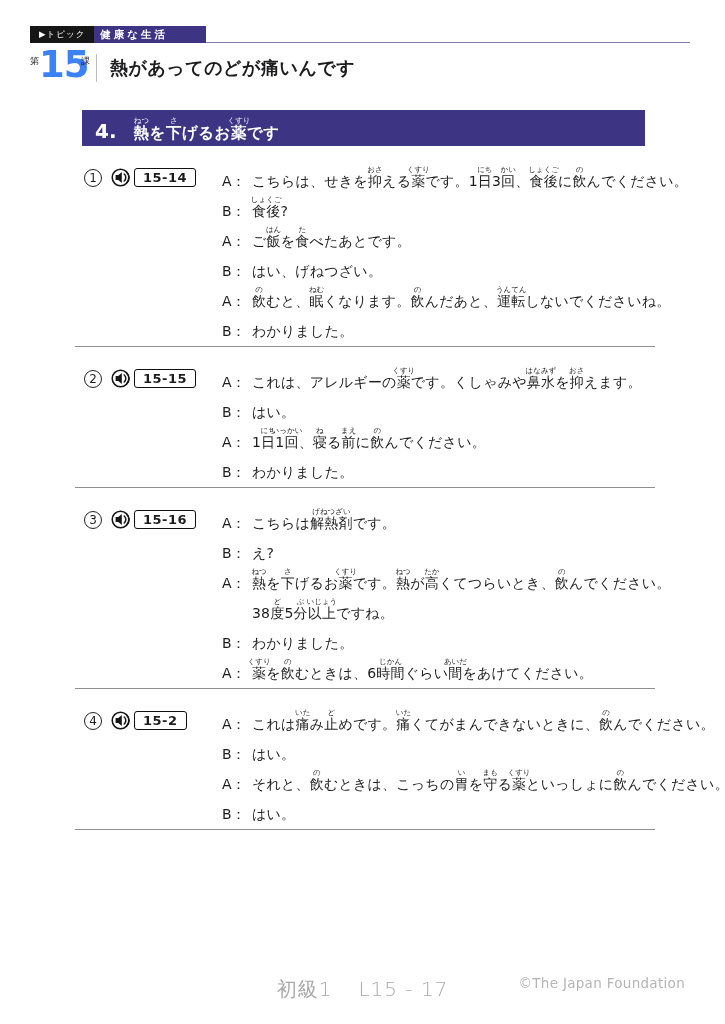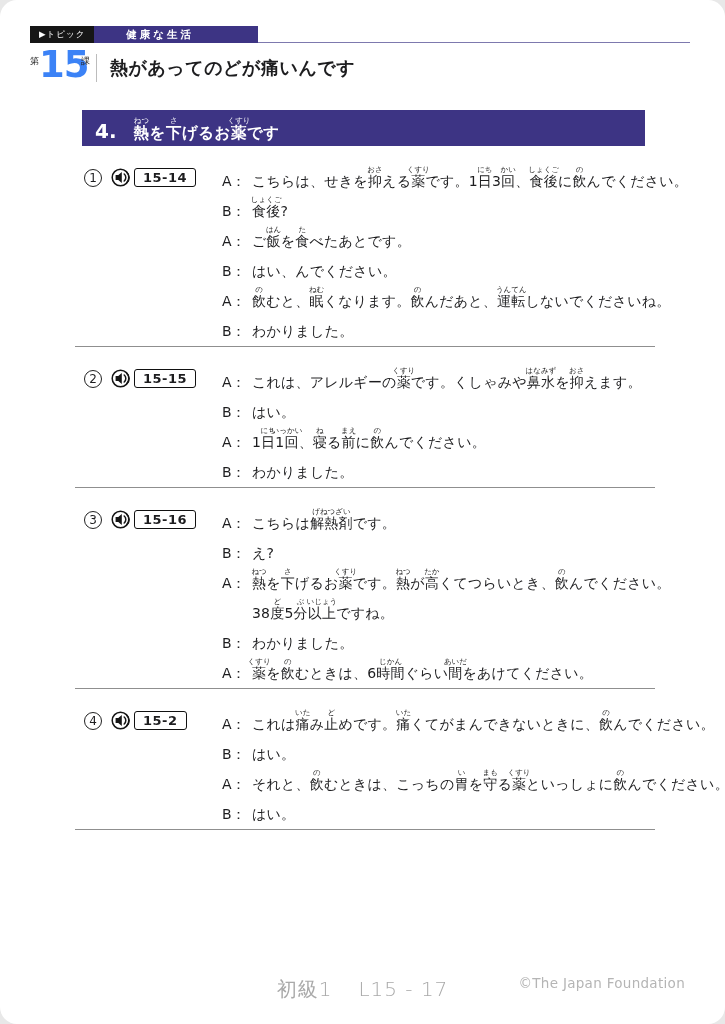--- a/index.html
+++ b/index.html
@@ -1,30 +1,29 @@
 <!DOCTYPE html>
 <html lang="ja"><head>
 <meta charset="utf-8">
 <style>
   html,body { margin:0; padding:0; background:#e8e8e8; }
   .page {
     position:relative; width:725px; height:1024px; margin:0 auto;
     background:#ffffff; font-family:"DejaVu Sans", sans-serif; color:#1d1d1f;
     overflow:hidden;
-    border-radius:17px;
   }
   
   .topic-row { position:absolute; left:30px; top:26px; width:660px; display:flex; align-items:flex-end; }
   .topic-badge {
     background:#161616; color:#fff; font-size:8.5px; letter-spacing:1px;
     height:17px; display:flex; align-items:center; padding:0 9px; white-space:nowrap;
   }
   .topic-bar {
     background:#3d3484; color:#fff; font-size:10.5px; font-weight:bold; letter-spacing:3px;
-    height:17px; display:flex; align-items:center; padding:0 32px; width:100px; white-space:nowrap;
+    height:17px; display:flex; align-items:center; padding:0 6px; width:100px; white-space:nowrap;
   }
   .topic-rule { flex:1; border-bottom:1.5px solid #7d79ae; height:0; }
   .lesson-row { position:absolute; left:30px; top:48px; display:flex; align-items:center; height:40px; }
   .lesson-no { position:relative; width:60px; height:40px; }
   .lesson-prefix { position:absolute; left:0; top:7px; font-size:9px; color:#222; }
   .lesson-num { position:absolute; left:9px; top:-3px; font-size:37px; font-weight:800; color:#3b82f6; line-height:1.1; letter-spacing:-1px; }
   .lesson-suffix { position:absolute; right:0; top:7px; font-size:9px; color:#222; }
   .lesson-divider { width:1px; height:28px; background:#bcbcbc; margin:0 13px 0 6px; }
   .lesson-title { font-size:18px; font-weight:bold; letter-spacing:0.5px; }
   
@@ -121,21 +120,21 @@
           <div class="dialogue-line">
             <span class="speaker">B：</span>
             <span class="line-text"><span class="rb">食後<span class="rt">しょくご</span></span>?</span>
           </div>
           <div class="dialogue-line">
             <span class="speaker">A：</span>
             <span class="line-text">ご<span class="rb">飯<span class="rt">はん</span></span>を<span class="rb">食<span class="rt">た</span></span>べたあとです。</span>
           </div>
           <div class="dialogue-line">
             <span class="speaker">B：</span>
-            <span class="line-text">はい、んでください。</span>
+            <span class="line-text">はい、げねつざい。</span>
           </div>
           <div class="dialogue-line">
             <span class="speaker">A：</span>
             <span class="line-text"><span class="rb">飲<span class="rt">の</span></span>むと、<span class="rb">眠<span class="rt">ねむ</span></span>くなります。<span class="rb">飲<span class="rt">の</span></span>んだあと、<span class="rb">運転<span class="rt">うんてん</span></span>しないでくださいね。</span>
           </div>
           <div class="dialogue-line">
             <span class="speaker">B：</span>
             <span class="line-text">わかりました。</span>
           </div>
         </div>

